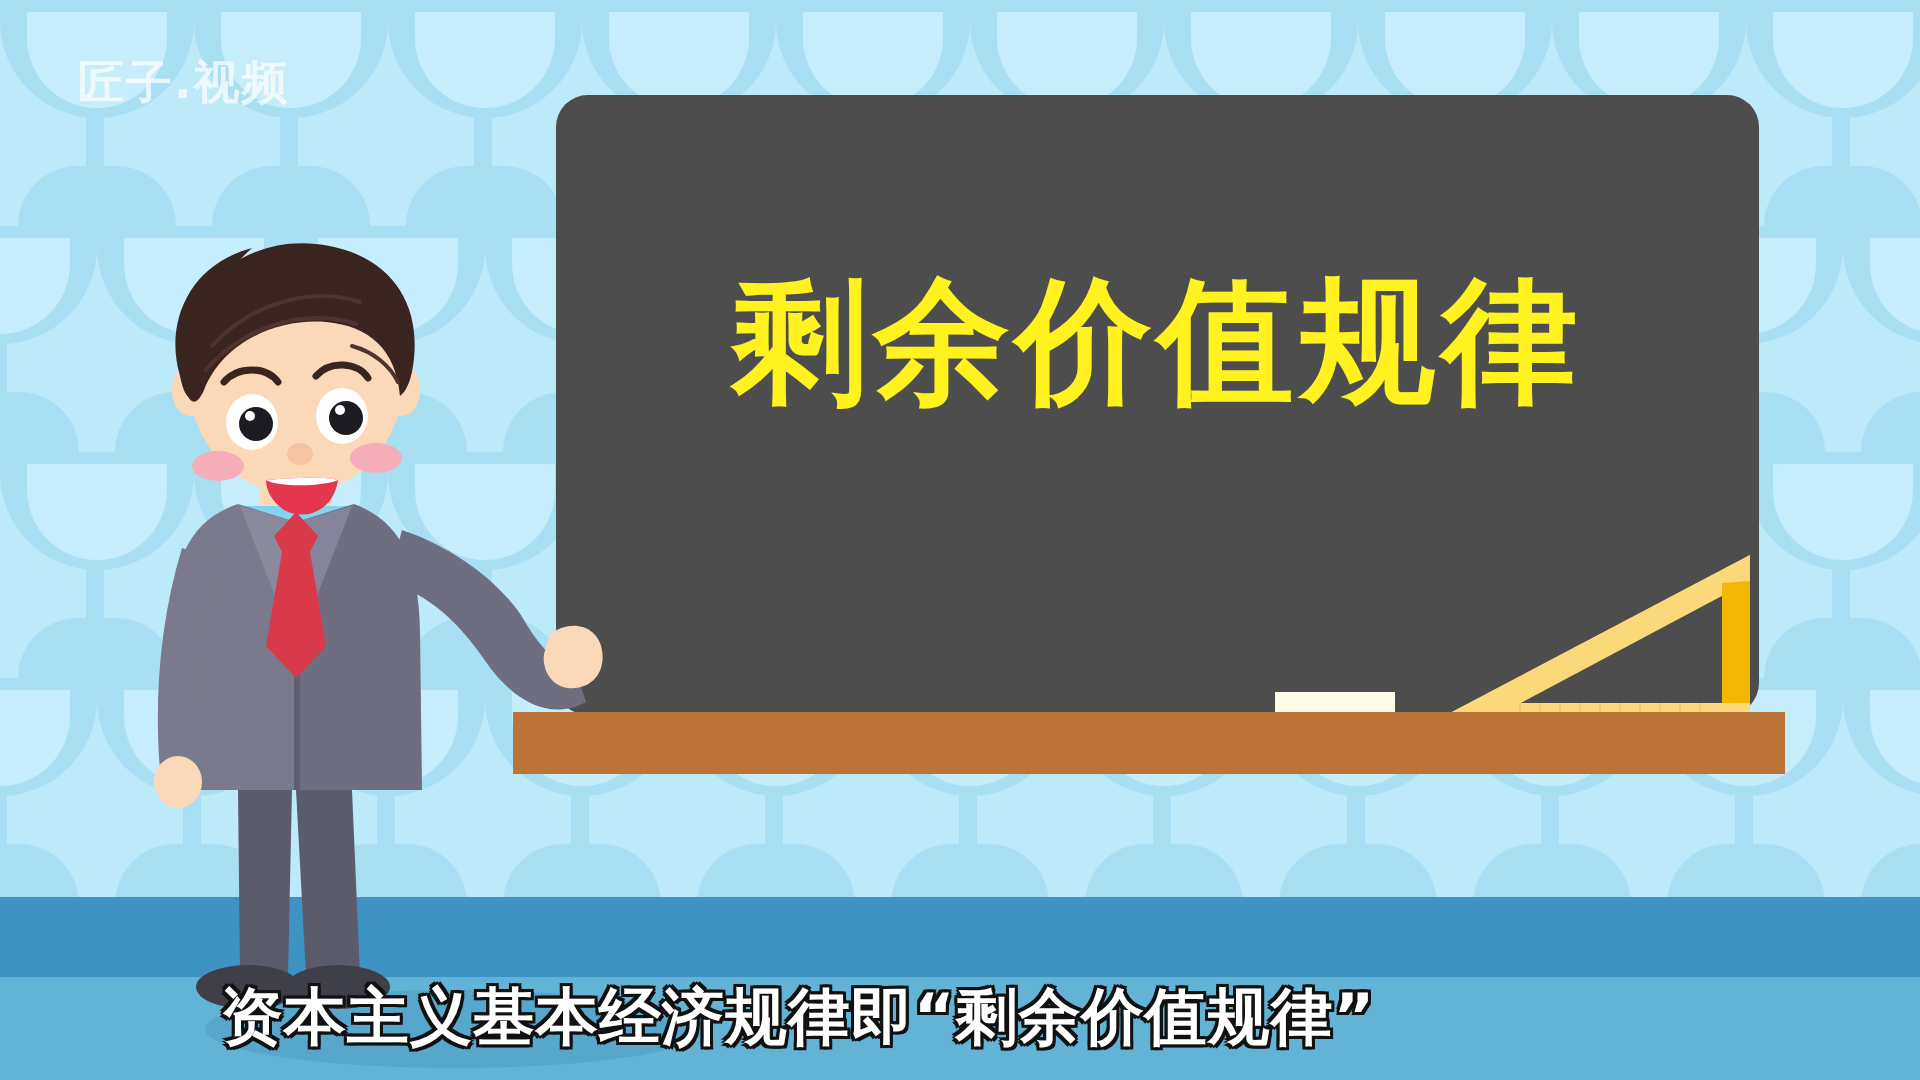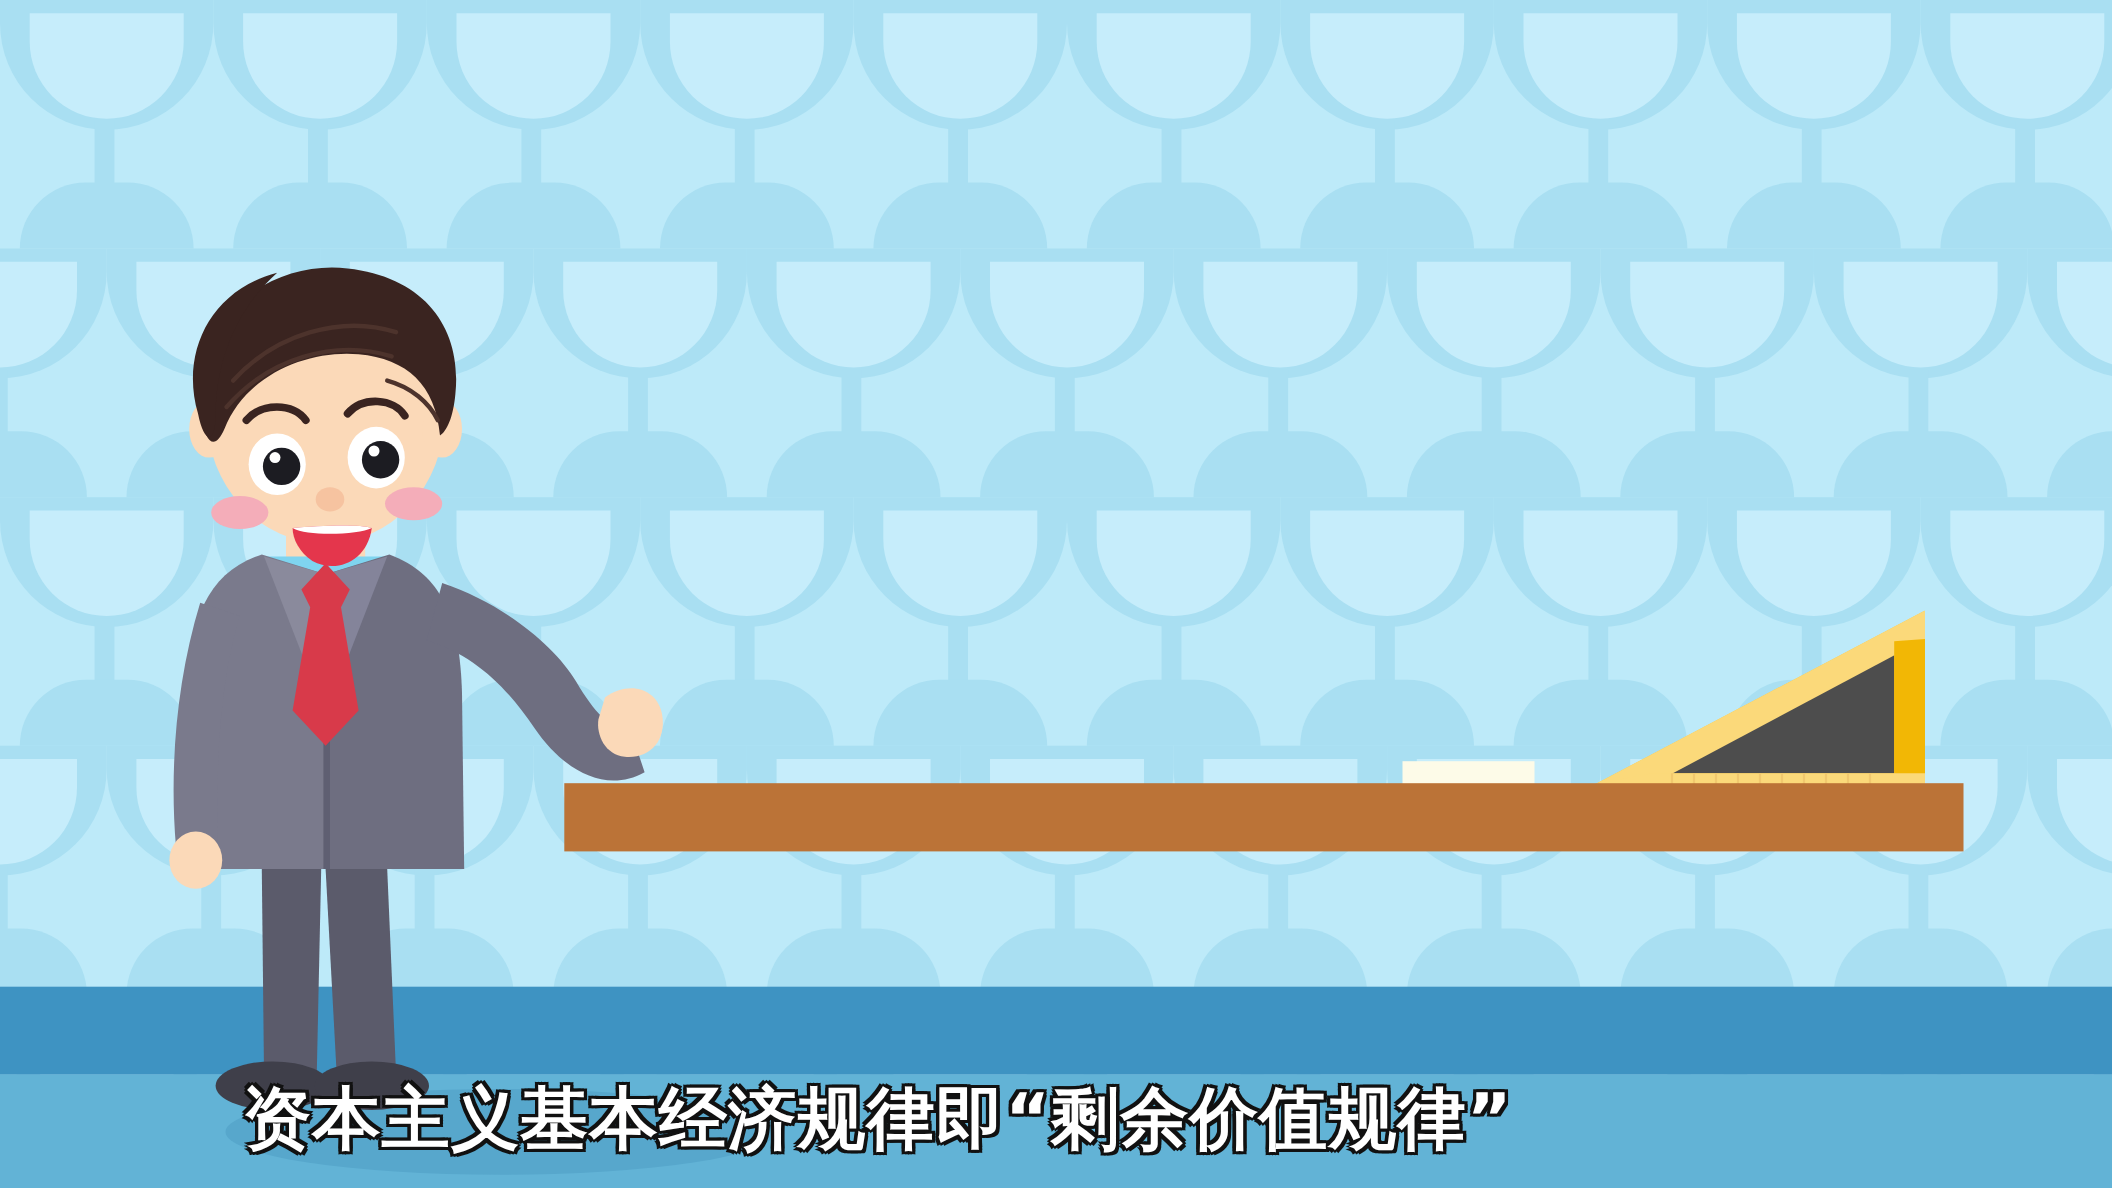--- a/index.html
+++ b/index.html
@@ -439,21 +439,25 @@
           <div class="foot"></div>
           <div class="dome"></div>
         </div>
       </div>
   </div>
 
   <div id="floor-band"></div>
   <div id="floor"></div>
   <div id="shadow"></div>
 
-
+  <div id="watermark">匠子.视频</div>
+
+  <div id="board">
+    <div id="board-title">剩余价值规律</div>
+  </div>
 
   <div id="chalk"></div>
 
   <div id="ruler">
     <svg width="310" height="158" viewBox="0 0 310 158">
       <polygon points="0,158 300,0 300,158" fill="#f7c948"></polygon>
       <polygon points="52,148 272,28 272,148" fill="#4d4d4d"></polygon>
       <polygon points="0,158 300,0 300,26 52,158" fill="#fbd97a"></polygon>
       <polygon points="272,28 300,26 300,158 272,148" fill="#f2b705"></polygon>
       <polygon points="0,158 300,158 300,148 52,148" fill="#fbd97a"></polygon>

